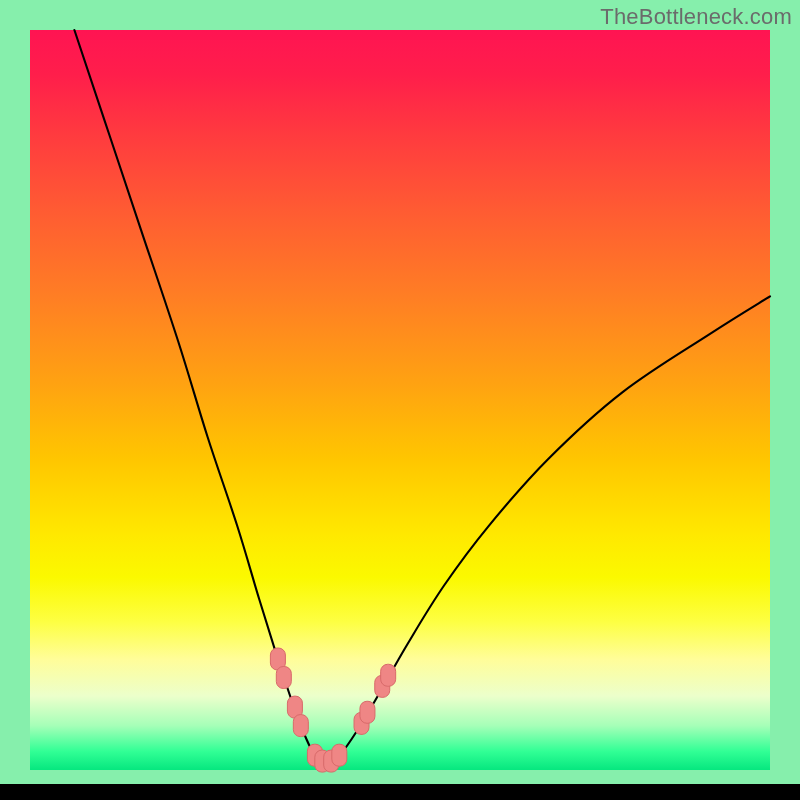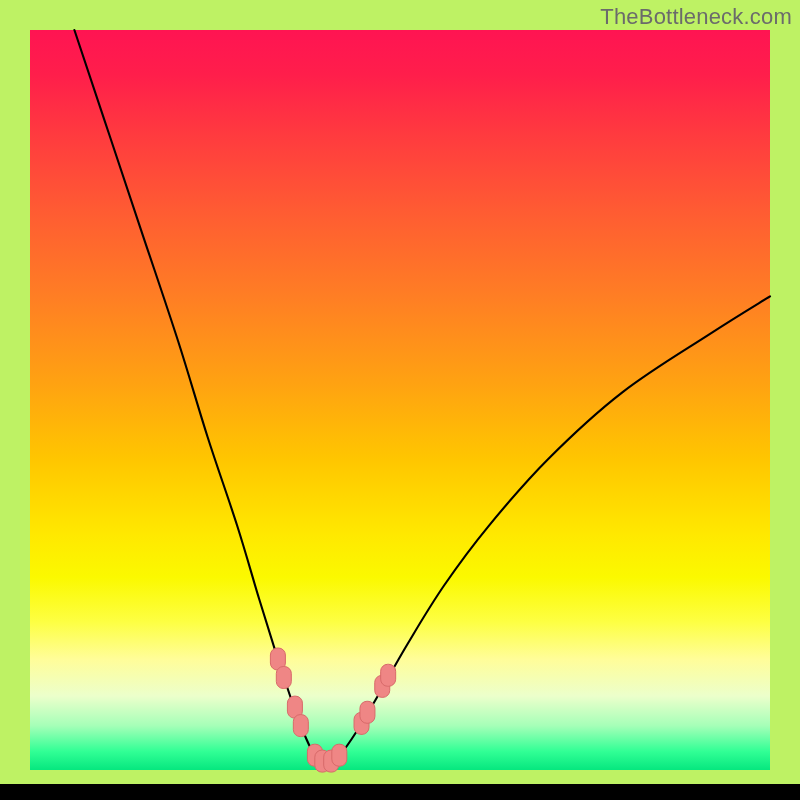--- a/index.html
+++ b/index.html
@@ -8,21 +8,21 @@
     width: 800px;
     height: 800px;
     background: #000;
     overflow: hidden;
     font-family: Arial, Helvetica, sans-serif;
   }
   .stage {
     position: relative;
     width: 800px;
     height: 784px;
-    background: #bef264;
+    background: #86efac;
     text-align: right;
   }
   .plot-area {
     position: absolute;
     left: 30px;
     top: 30px;
     width: 740px;
     height: 740px;
     background: linear-gradient(
       to bottom,

